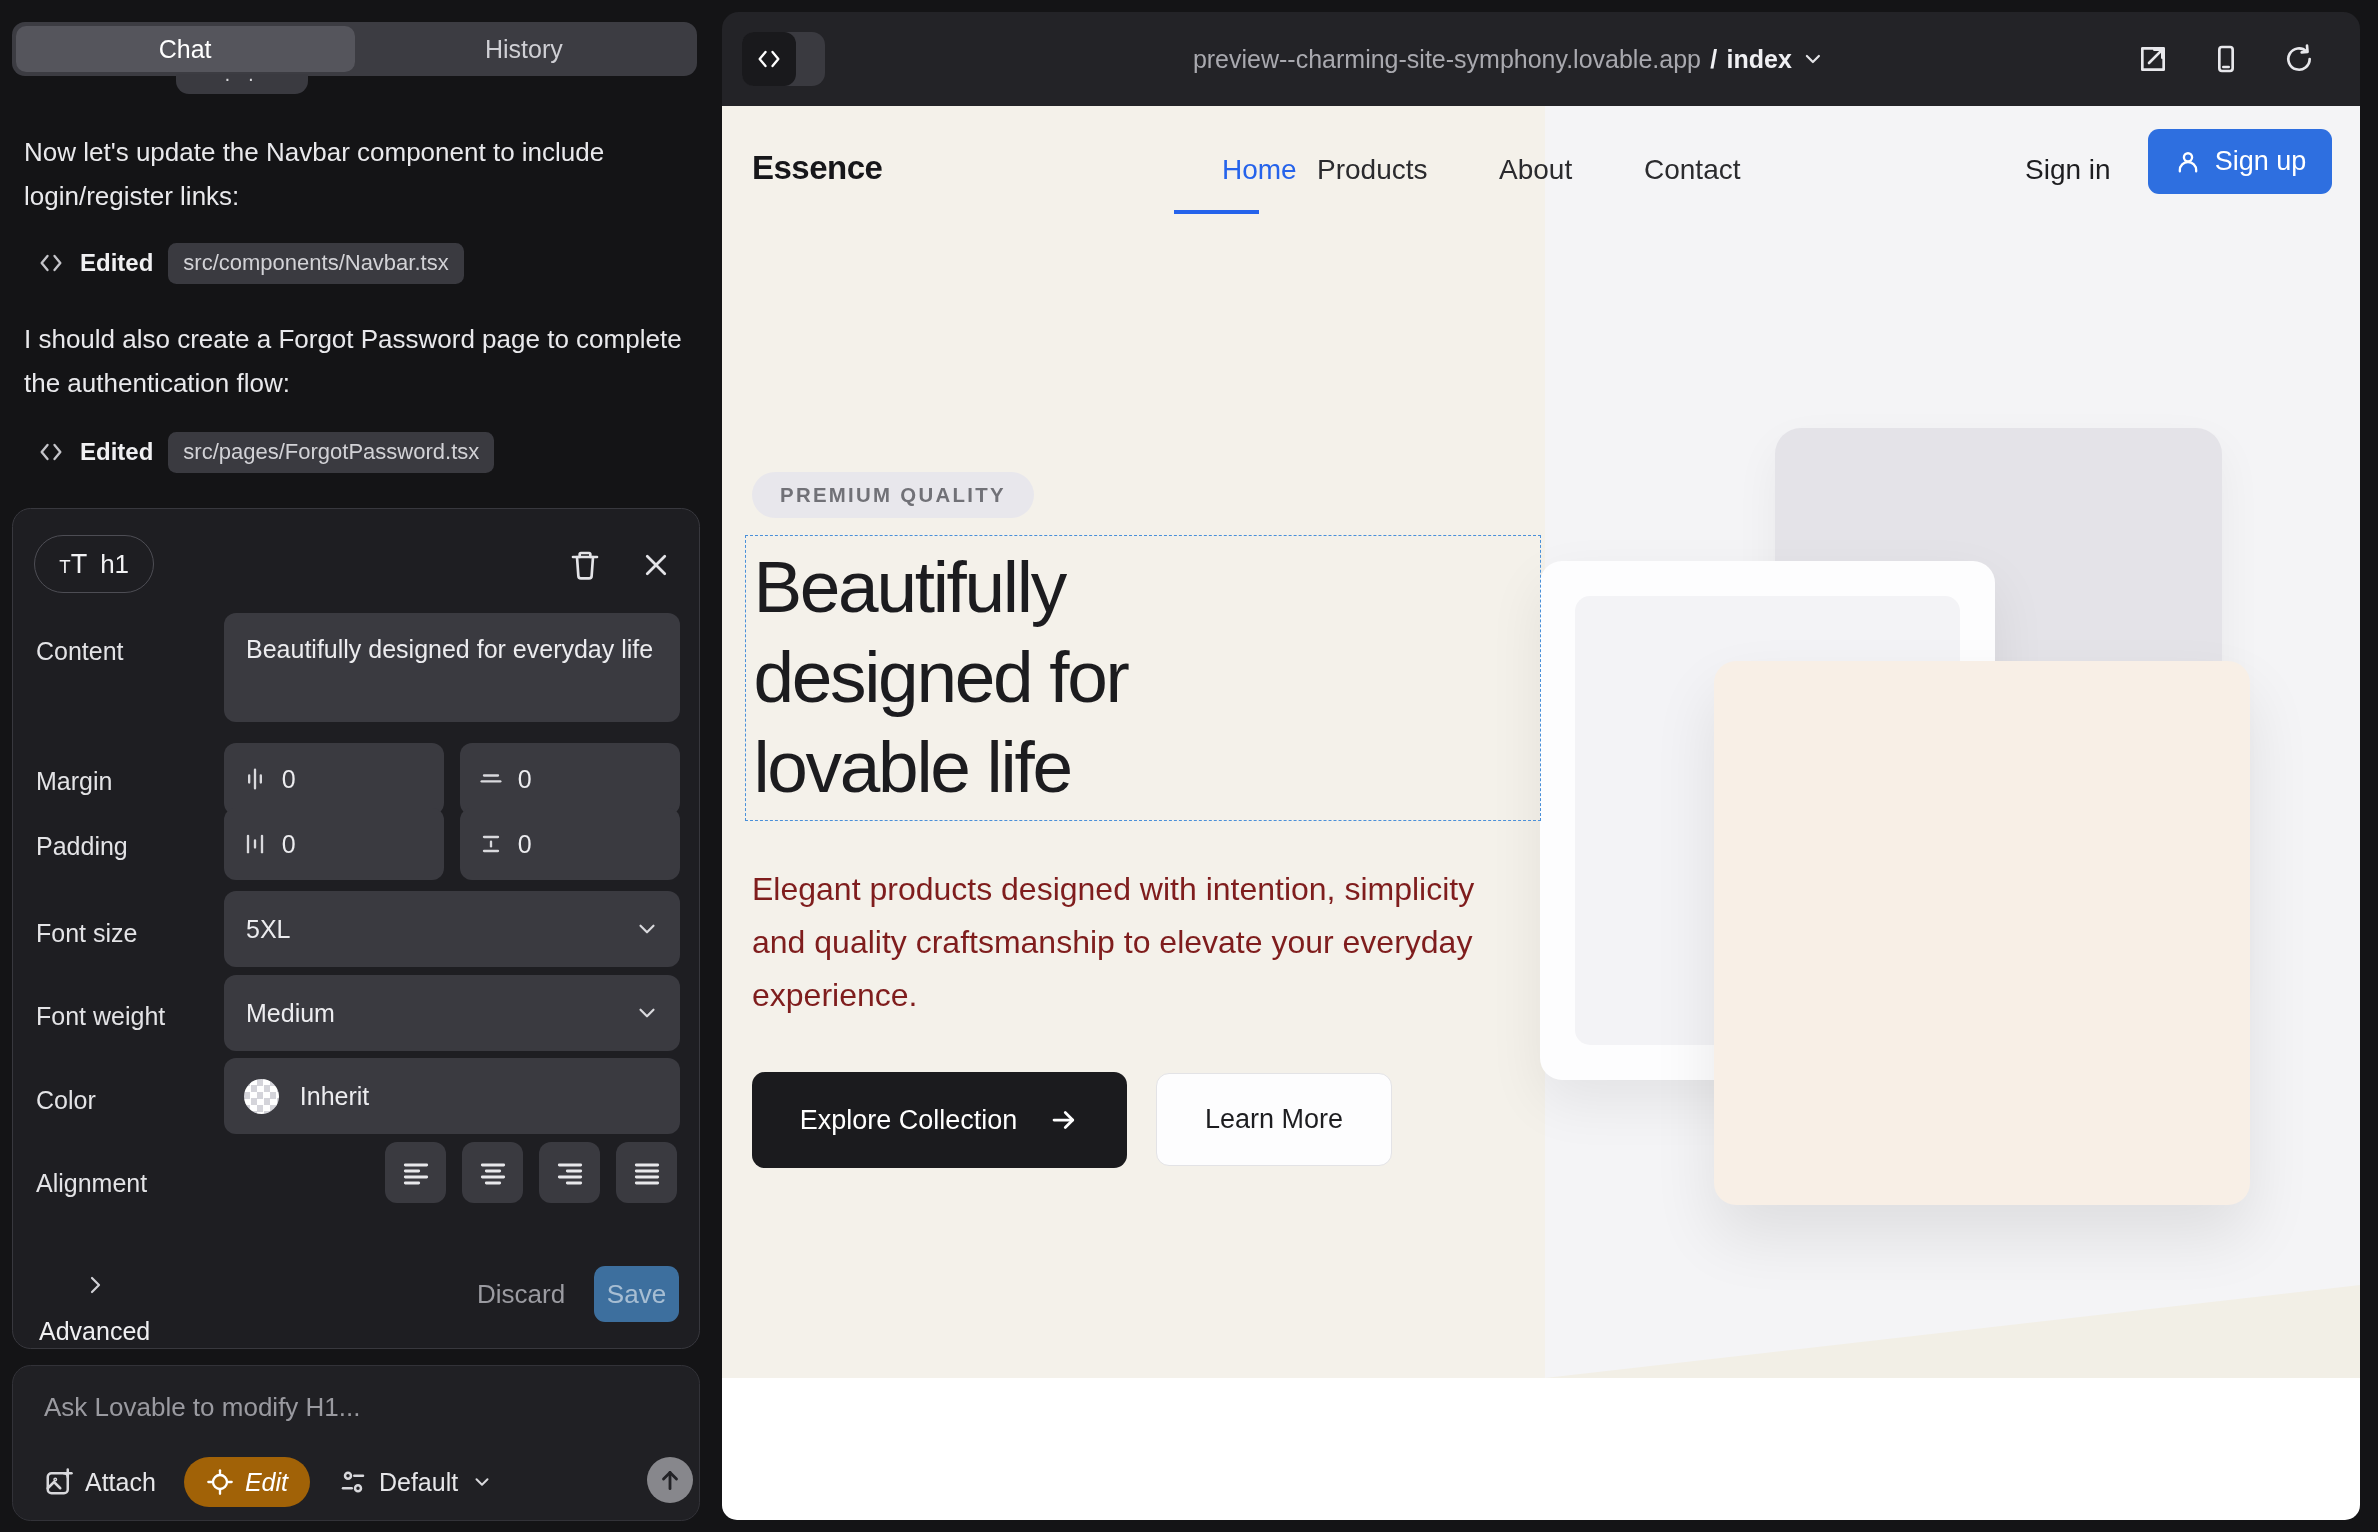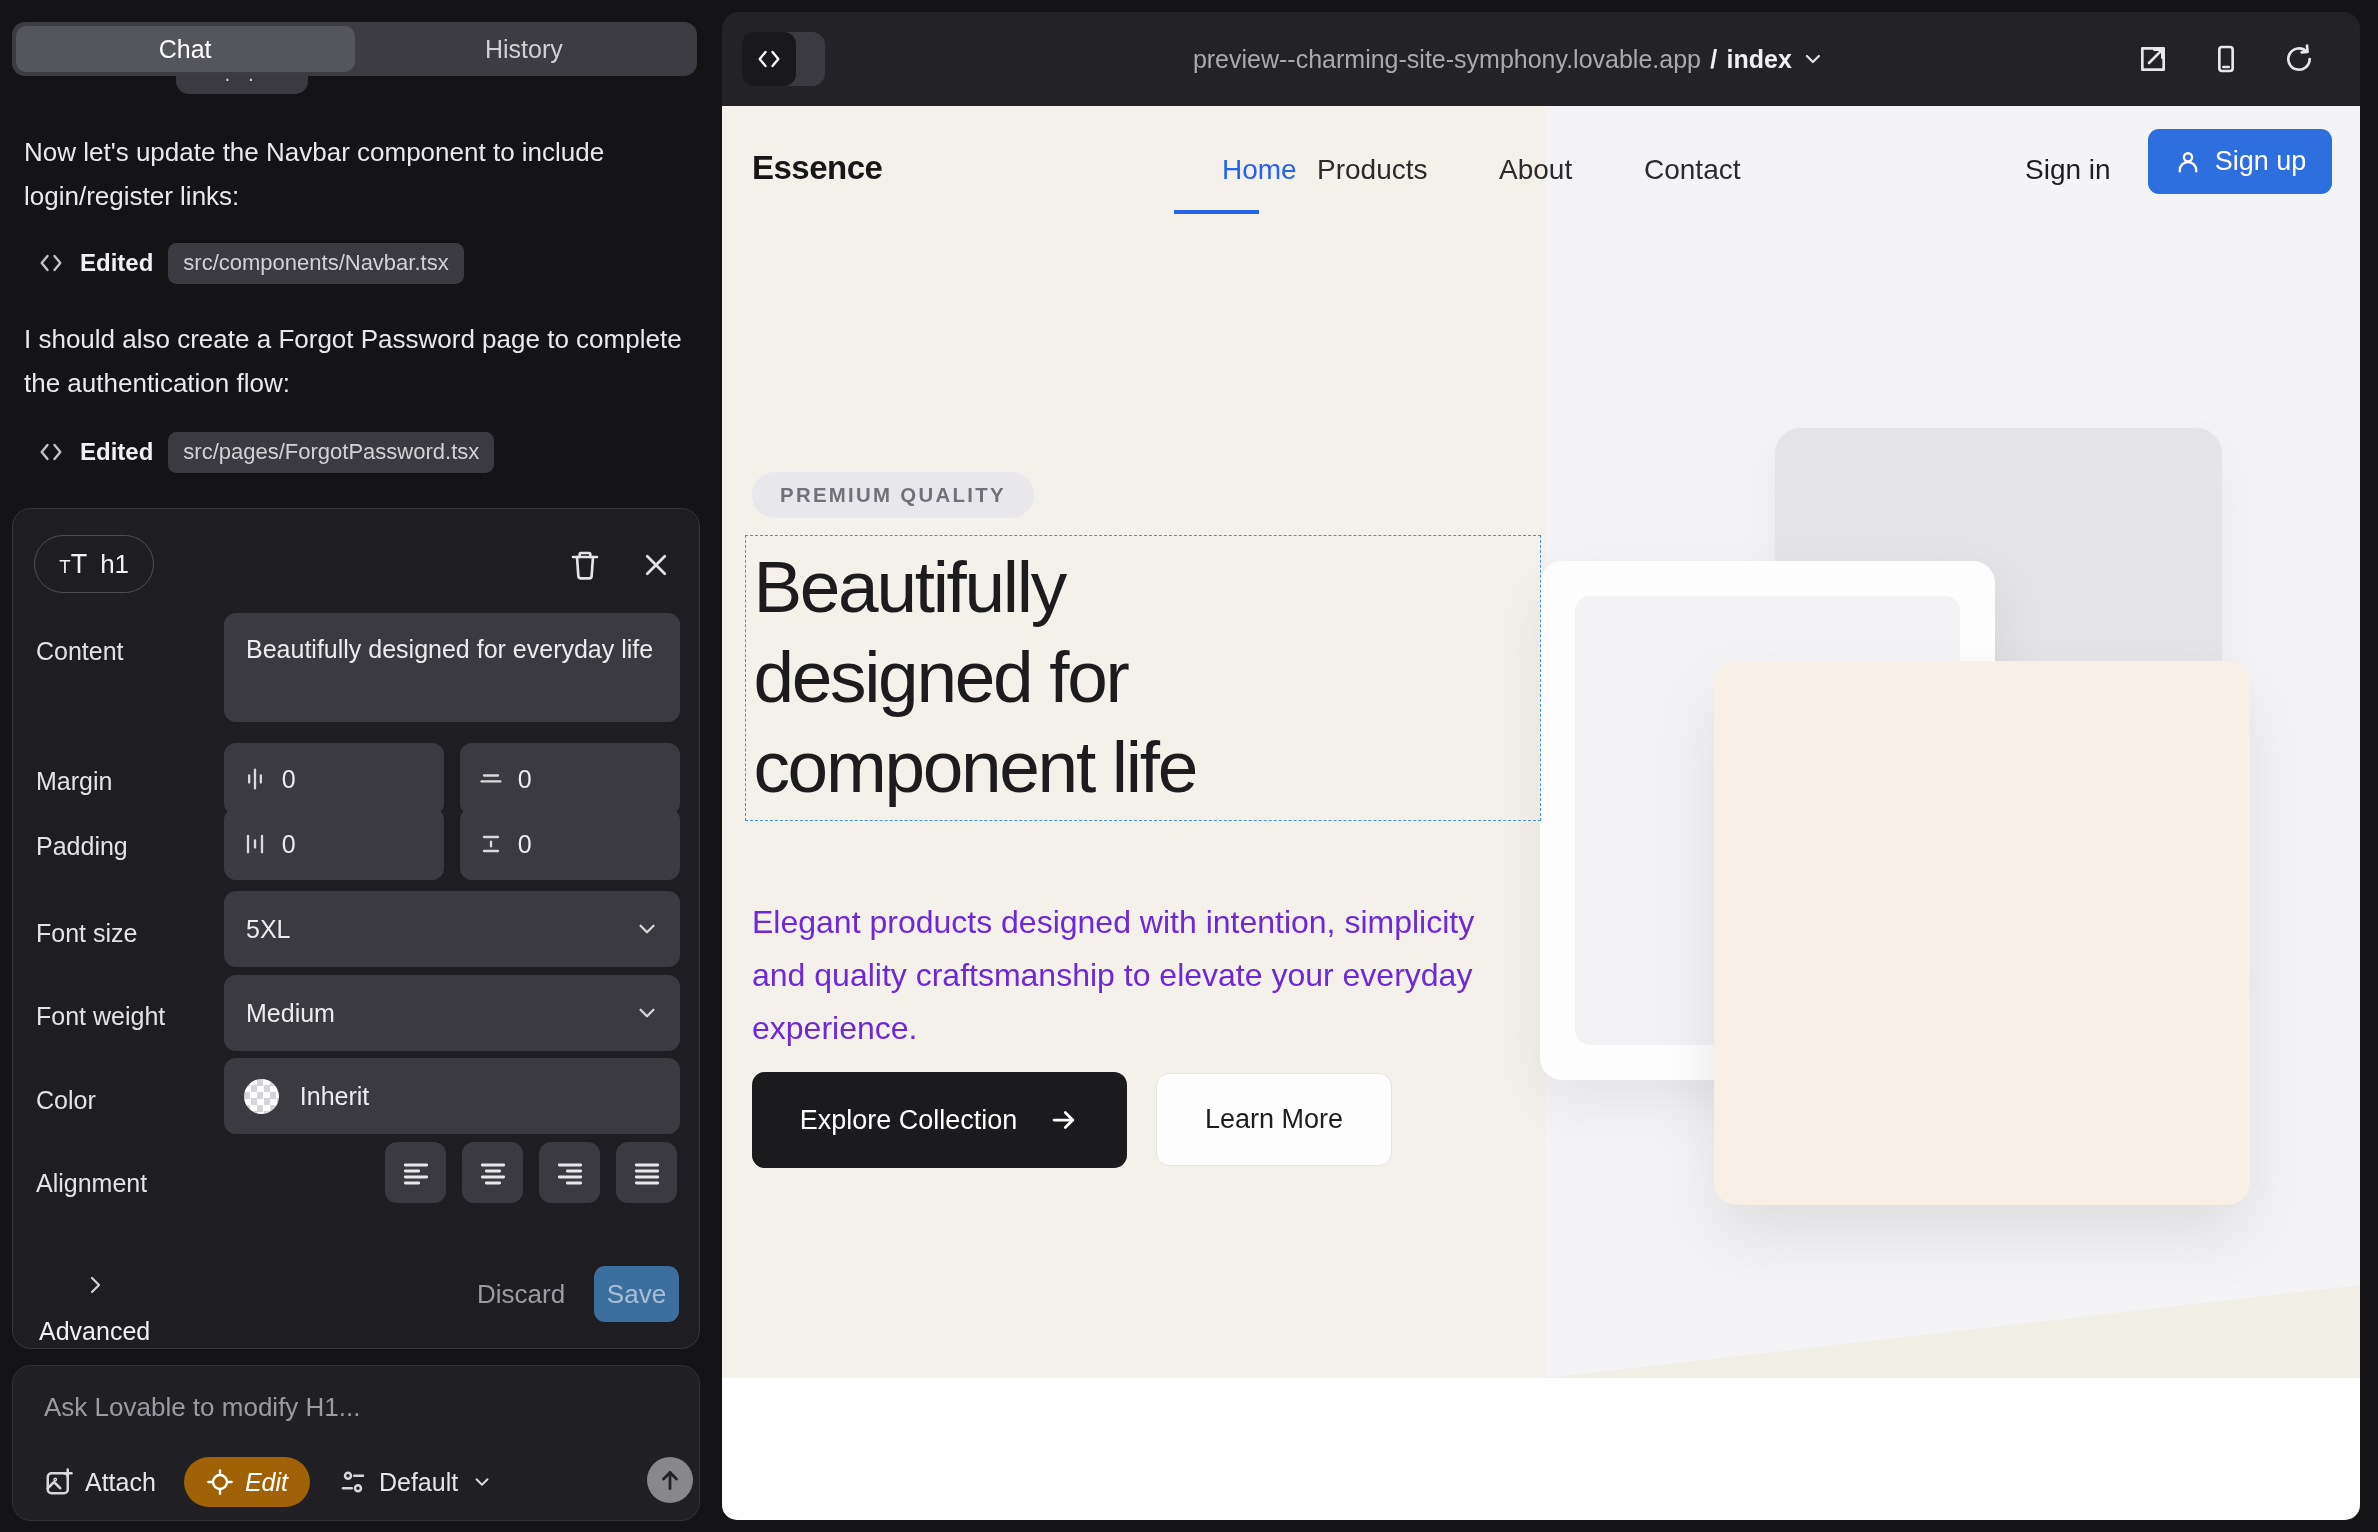--- a/index.html
+++ b/index.html
@@ -78,21 +78,21 @@
   .navlink { position:absolute; top:48px; font-size:28px; color:#2b2b2e; cursor:pointer; }
   .navlink.active { color:#2563eb;margin-left:48px; }
   .nav-underline { position:absolute; left:452px; top:104px; width:85px; height:3.7px; background:#2563eb; }
   .signin { position:absolute; left:1303px; top:48px; font-size:28px; color:#1d1d20; cursor:pointer; }
   .signup { position:absolute; left:1426px; top:23px; width:184px; height:65px; background:#2e6fe0; border:none; border-radius:11px; color:#fff; font-size:27px; display:flex; align-items:center; justify-content:center; gap:13px; cursor:pointer; font-family:"Liberation Sans",sans-serif; }
 
   
   .badge { position:absolute; left:30px; top:366px; height:46px; padding:0 28px; background:#e8e7ec; border-radius:927px; display:flex; align-items:center; font-size:20.4px; letter-spacing:2.3px; color:#717177; font-weight:600; }
   .selection { position:absolute; left:23px; top:429px; width:796px; height:286px; border:1.9px dashed #4a90d9; }
   .hero-h1 { position:absolute; left:7.4px; top:5.6px; font-size:73px; line-height:90px; font-weight:500; letter-spacing:-2.3px; color:#1c1c1f; }
-  .hero-p { position:absolute; left:30px; top:757px; width:742px; font-size:32px; line-height:53px; color:#6d28d9;margin-top:33px; }
+  .hero-p { position:absolute; left:30px; top:757px; width:742px; font-size:32px; line-height:53px; color:#7f1d1d; }
   .cta-primary { position:absolute; left:30px; top:966px; width:375px; height:96px; background:#1b1b1e; border:none; border-radius:13px; color:#fff; font-size:27px; display:flex; align-items:center; justify-content:center; gap:32px; cursor:pointer; font-family:"Liberation Sans",sans-serif; }
   .cta-secondary { position:absolute; left:434px; top:967px; width:236px; height:93px; background:#fdfdfe; border:1.9px solid #e3e3e6; border-radius:13px; color:#1d1d20; font-size:27px; display:flex; align-items:center; justify-content:center; cursor:pointer; font-family:"Liberation Sans",sans-serif; }
 
   
   .deco-gray { position:absolute; left:1053px; top:322px; width:447px; height:575px; background:#e4e3e8; border-radius:26px; box-shadow:0 18.6px 46px rgba(0,0,0,0.05); }
   .deco-white { position:absolute; left:818px; top:455px; width:455px; height:519px; background:#fdfdfe; border-radius:22px; box-shadow:0 22px 56px rgba(0,0,0,0.07); }
   .deco-white-inner { position:absolute; left:35px; top:35px; right:35px; bottom:35px; background:#f3f3f6; border-radius:15px; }
   .deco-cream { position:absolute; left:992px; top:555px; width:536px; height:544px; background:#f8efe6; border-radius:22px; box-shadow:0 32px 65px rgba(0,0,0,0.09); }
 </style>
 </head>
@@ -364,21 +364,21 @@
         </svg>
       <span>Sign up</span>
     </button>
 
     <div class="badge">PREMIUM QUALITY</div>
 
     <div class="selection">
       <div class="hero-h1">
         <div>Beautifully</div>
         <div>designed for</div>
-        <div>component life</div>
+        <div>lovable life</div>
       </div>
     </div>
 
     <div class="hero-p">Elegant products designed with intention, simplicity and quality craftsmanship to elevate your everyday experience.</div>
 
     <button class="cta-primary">
       <span>Explore Collection</span>
       <svg width="30" height="30" viewBox="0 0 24 24" fill="none" stroke="currentColor" stroke-width="2.2" stroke-linecap="round" stroke-linejoin="round">
           <line x1="4" y1="12" x2="19" y2="12"></line>
           <polyline points="13 6 19 12 13 18"></polyline>

